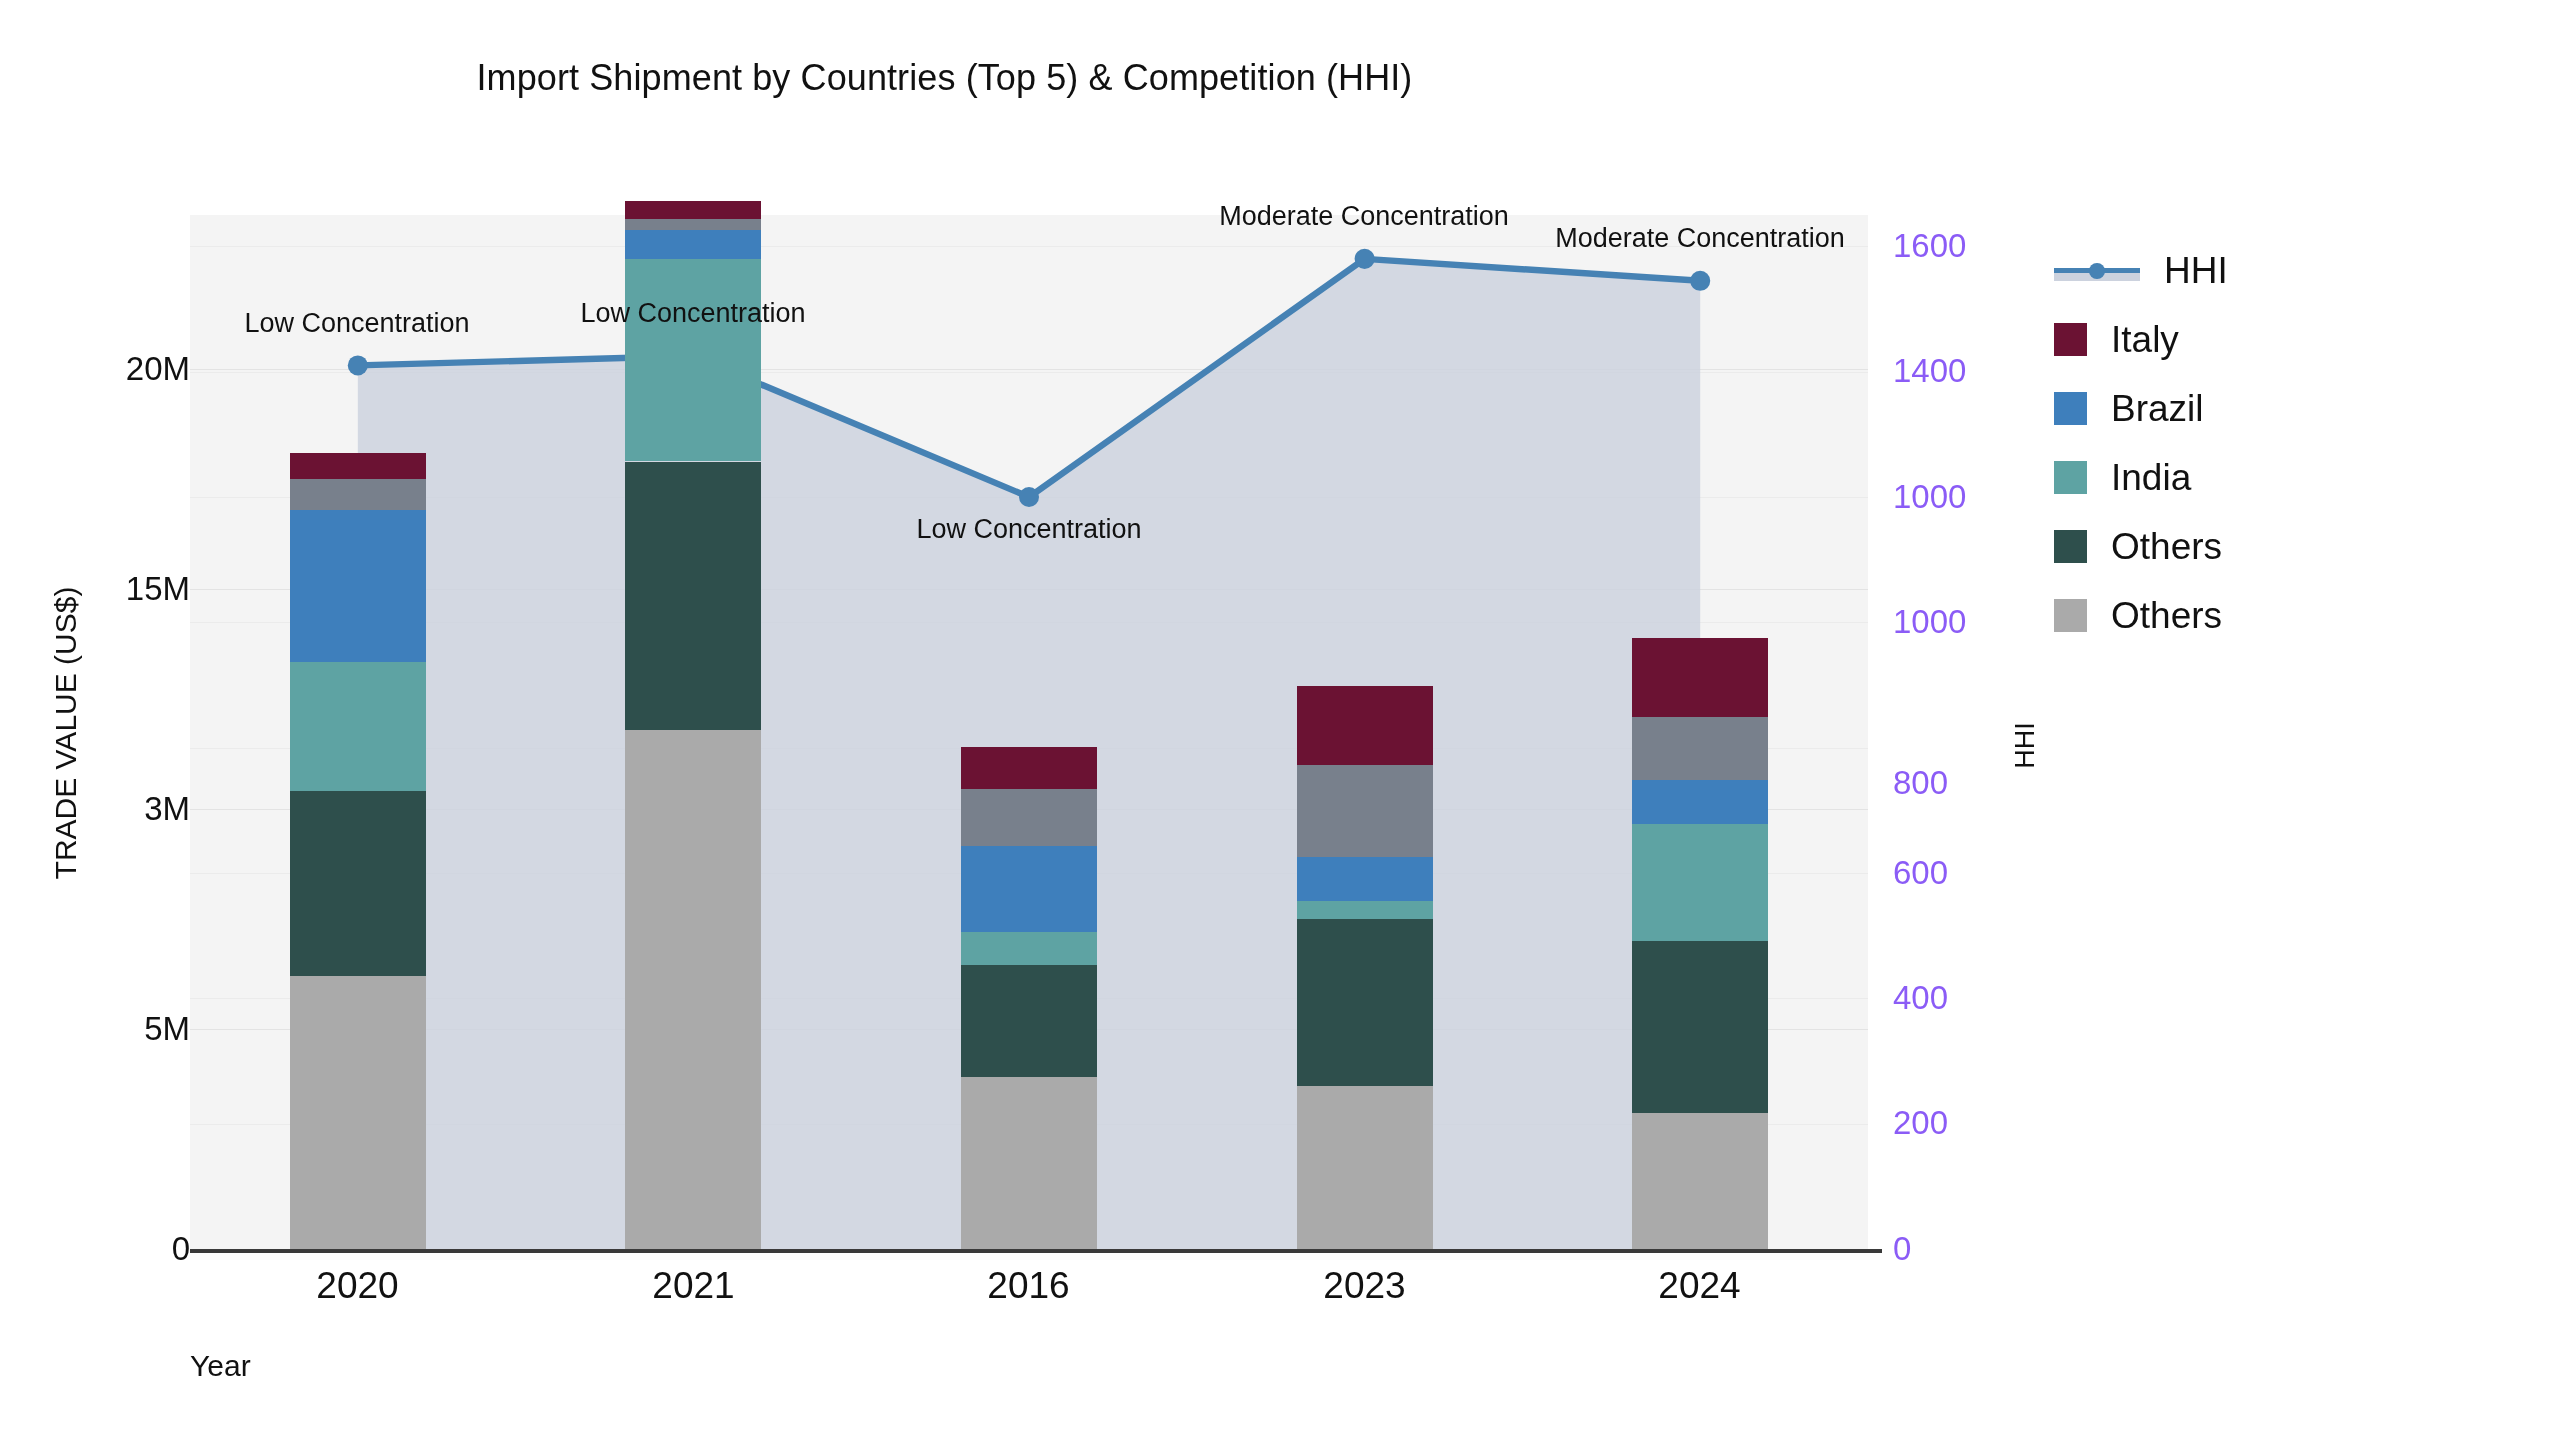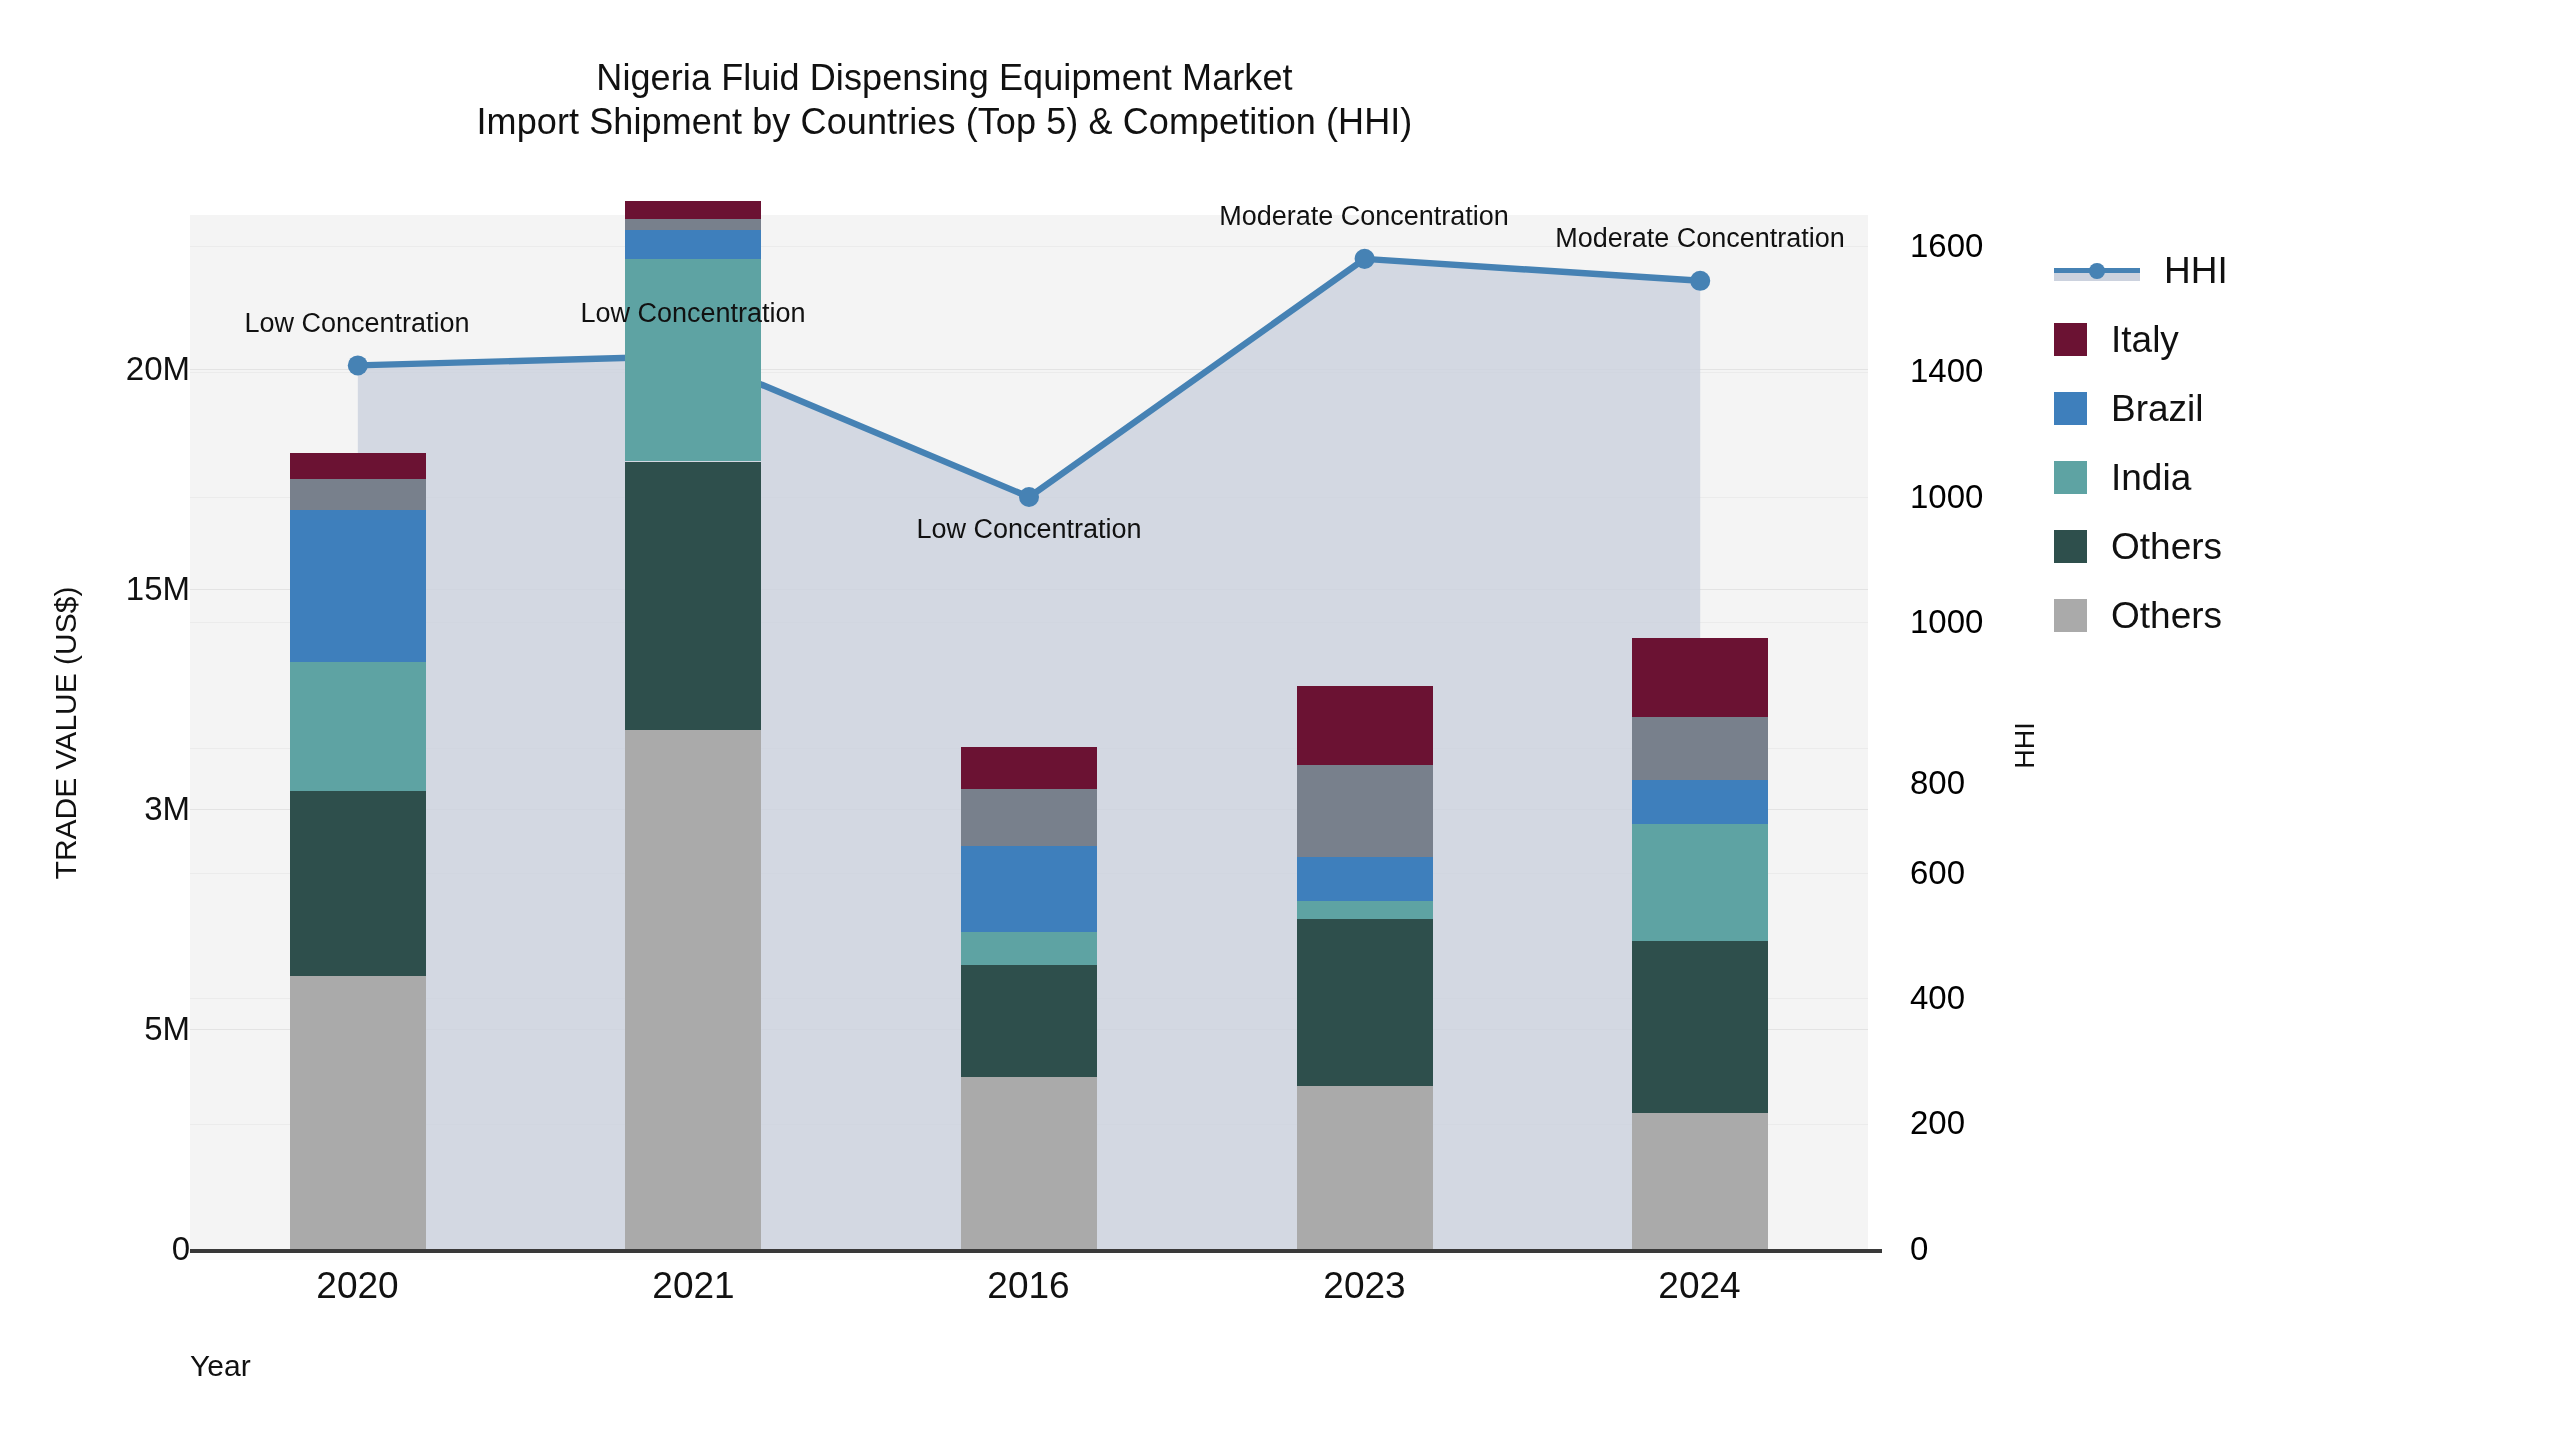--- a/index.html
+++ b/index.html
@@ -47,22 +47,22 @@
   .bar-group { position:absolute; bottom:0; width:136px; }
   .seg { position:absolute; left:0; width:100%; }
 
   
   .ytick-left {
     position:absolute; right:0; width:165px;
     text-align:right; font-size:33px; color:#111;
     transform:translateY(-50%);
   }
   .ytick-right {
-    position:absolute; left:17px; width:150px;
-    text-align:left; font-size:33px; color:#000000;
+    position:absolute; left:0; width:150px;
+    text-align:left; font-size:33px; color:#8b5cf6;
     transform:translateY(-50%);
   }
   .xtick {
     position:absolute; top:1265px; width:215px;
     text-align:center; font-size:37px; color:#111;
   }
 
   #ylabel-left {
     position:absolute; left:-185px; top:716px;
     width:501px; text-align:center;
@@ -115,21 +115,20 @@
   .legend-line-swatch .dot {
     position:absolute; left:50%; top:9.3px; margin-left:-7.9px;
     width:15.7px; height:15.7px; border-radius:50%; background:#4682B4;
   }
   .legend-label { font-size:37px; color:#111; white-space:nowrap; }
 </style>
 </head>
 <body>
 
 <div id="chart-title">
-  <span class="line">Nigeria Fluid Dispensing Equipment Market</span>
   <span class="line">Import Shipment by Countries (Top 5) &amp; Competition (HHI)</span>
 </div>
 
 <div id="plot-frame">
   <div id="gridlines">
       <div class="gridline" style="top: 1034px;"></div>
       <div class="gridline" style="top: 814px;"></div>
       <div class="gridline" style="top: 594px;"></div>
       <div class="gridline" style="top: 374px;"></div>
       <div class="gridline" style="top: 154px;"></div>

